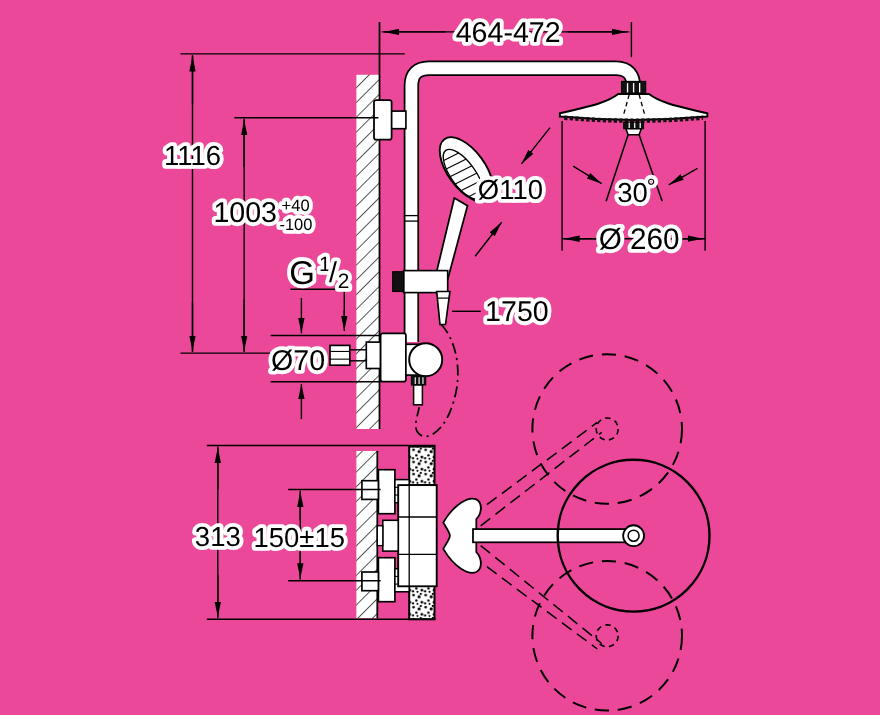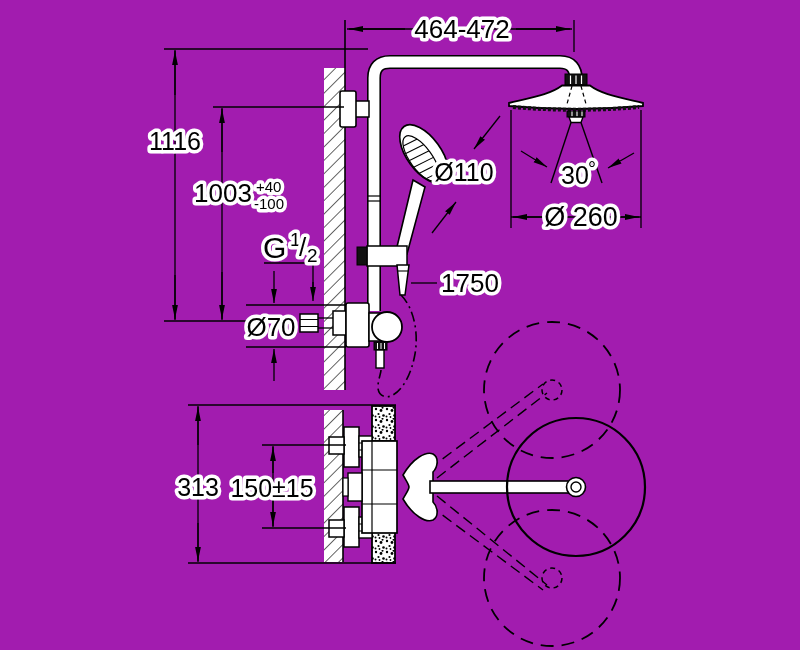--- a/index.html
+++ b/index.html
@@ -1,16 +1,16 @@
 <!DOCTYPE html>
 <html><head>
 <meta charset="utf-8">
 <style>
   html,body{margin:0;padding:0;background:#ffffff;}
-  .stage{position:relative;width:800px;height:650px;background:#a21caf;overflow:hidden;}
+  .stage{position:relative;width:800px;height:650px;background:#ec4899;overflow:hidden;}
   svg{display:block;}
   text{font-family:"Liberation Sans","DejaVu Sans",sans-serif;fill:#000;
        stroke:#fff;stroke-width:7px;paint-order:stroke;stroke-linejoin:round;}
   .ln{stroke:#000;fill:none;}
   .w{fill:#fff;stroke:#000;}
   .dk{fill:#111;stroke:#000;stroke-width:1;}
 </style>
 </head>
 <body>
 

